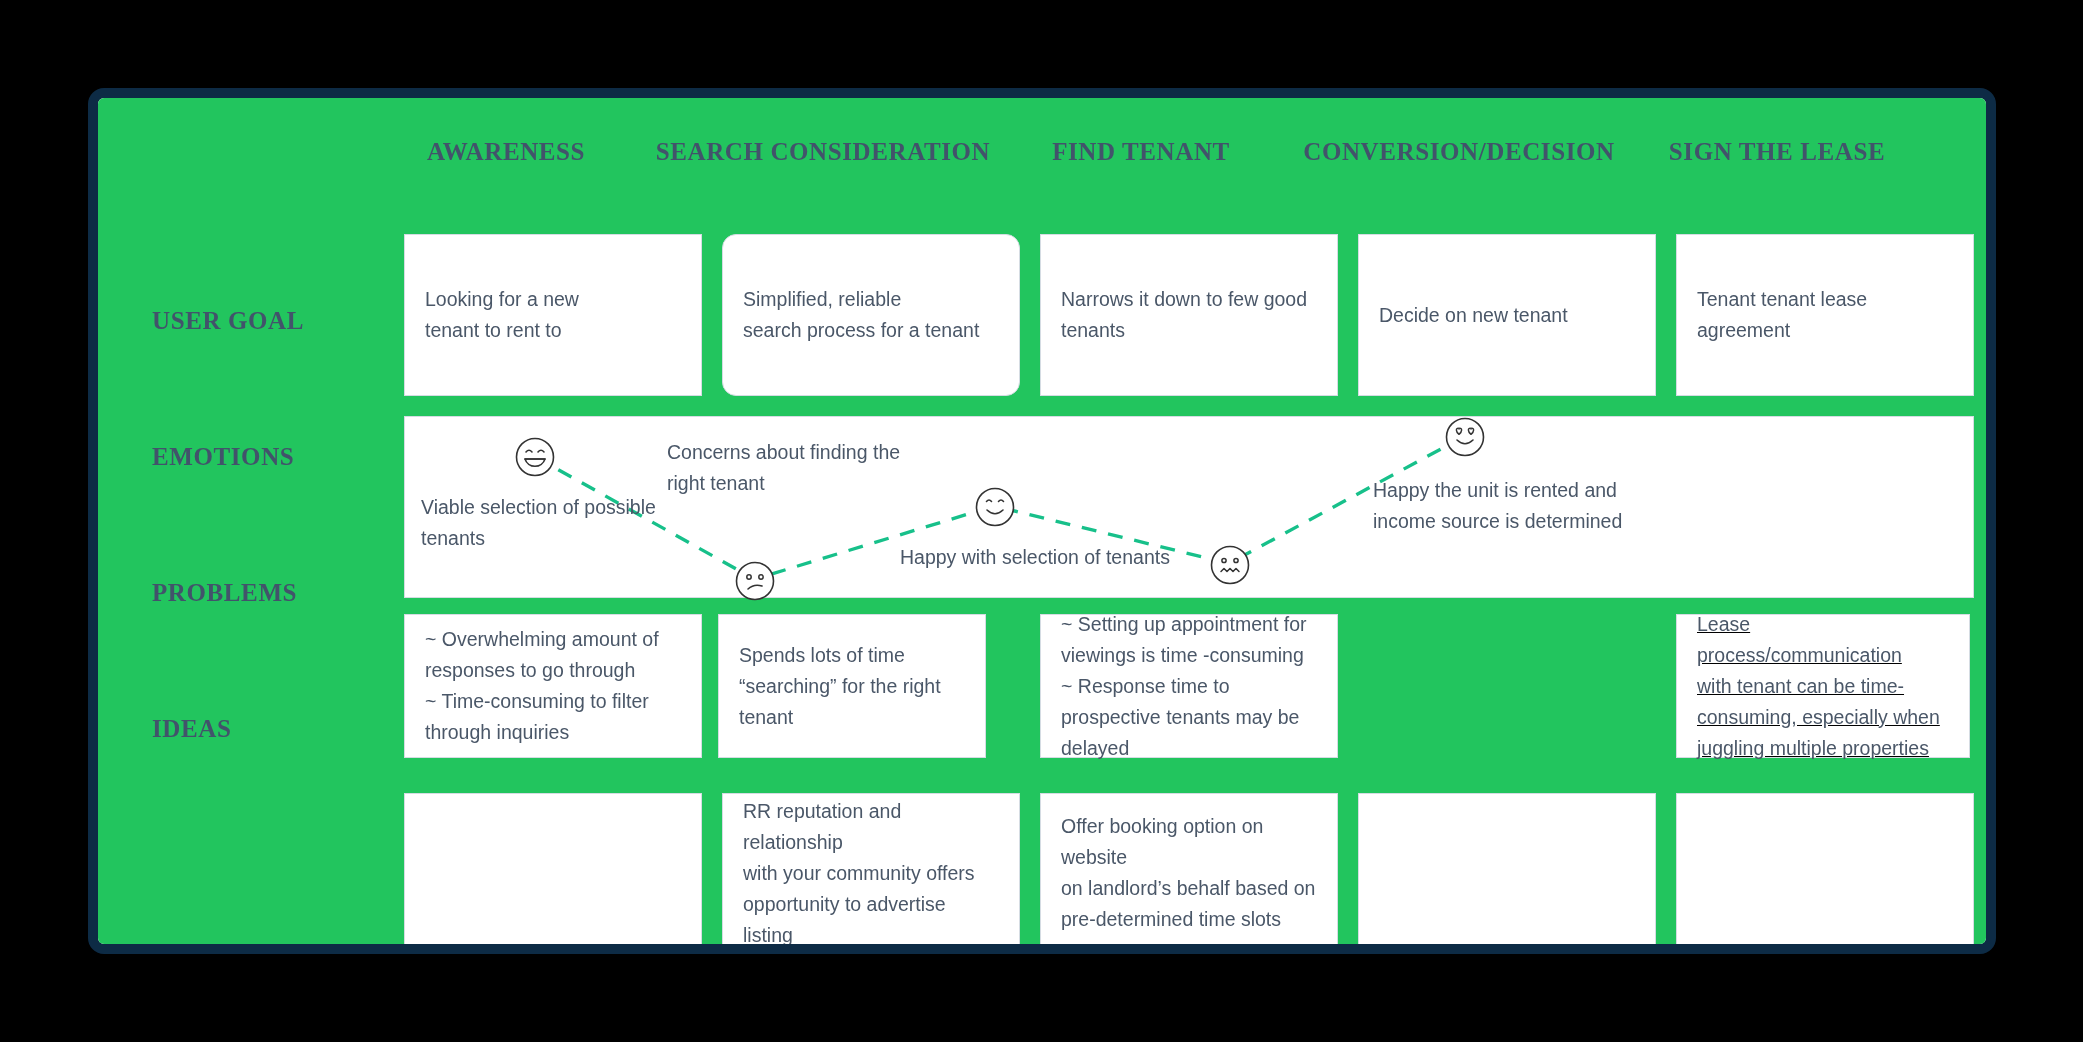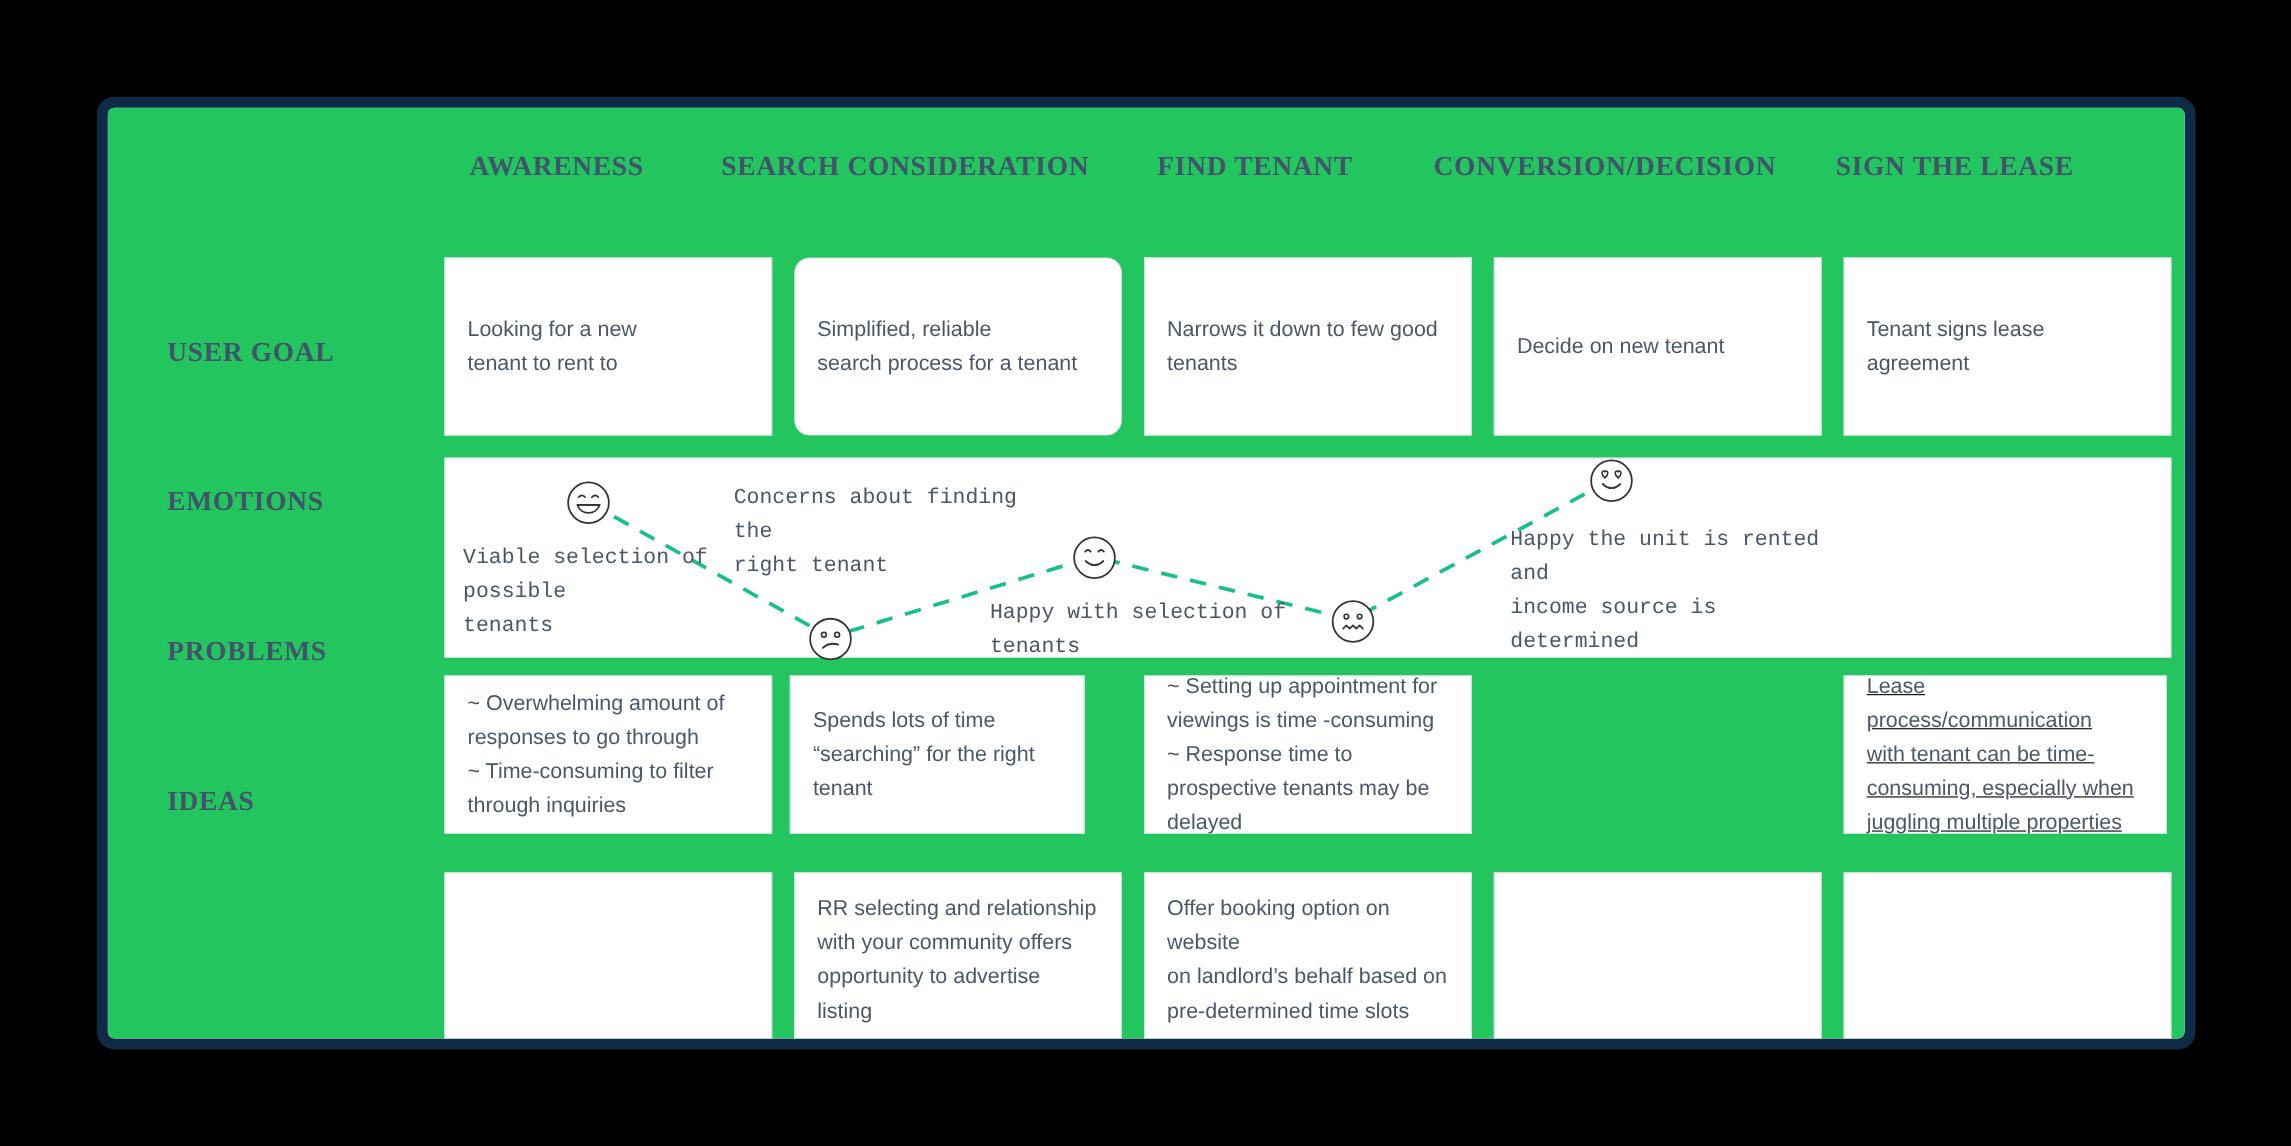--- a/index.html
+++ b/index.html
@@ -83,21 +83,21 @@
 
   
   .emotions-band {
     position: absolute;
     border: 1px solid #d5dce3;
     background: #ffffff;
     overflow: visible;
   }
   .emotion-caption {
     position: absolute;
-    font-family: Liberation Mono, monospace;
+    font-family: Liberation Sans, sans-serif;
     font-size: 19.5px;
     line-height: 31px;
     color: #4a5768;
     white-space: pre-line;
   }
   .emoji-face {
     position: absolute;
     width: 42px;
     height: 42px;
     transform: translate(-50%, -50%);
@@ -139,21 +139,21 @@
 search process for a tenant</div>
       </div>
     <div class="cell goal-cell" style="left:942px;top:136px;width:298px;height:162px;">
         <div class="cell-text">Narrows it down to few good
 tenants</div>
       </div>
     <div class="cell goal-cell" style="left:1260px;top:136px;width:298px;height:162px;">
         <div class="cell-text">Decide on new tenant</div>
       </div>
     <div class="cell goal-cell" style="left:1578px;top:136px;width:298px;height:162px;">
-        <div class="cell-text">Tenant signs lease agreement</div>
+        <div class="cell-text">Tenant tenant lease agreement</div>
       </div>
 
     <div class="emotions-band" style="left:306px;top:318px;width:1570px;height:182px;">
 
       <svg class="emotion-line" viewBox="0 0 1570 182" preserveAspectRatio="none">
         <polyline points="130,40 350,164 590,90 825,148 1060,20" fill="none" stroke="#17c08a" stroke-width="3.4" stroke-dasharray="15,12" stroke-linecap="butt"></polyline>
       </svg>
 
       <div class="emoji-face" style="left:130px;top:40px;">
         <svg viewBox="0 0 42 42">
@@ -232,21 +232,21 @@
         <div class="cell-text">Lease process/communication
 with tenant can be time-
 consuming, especially when
 juggling multiple properties</div>
       </div>
 
     <div class="cell" style="left:306px;top:695px;width:298px;height:160px;">
         <div class="cell-text"></div>
       </div>
     <div class="cell" style="left:624px;top:695px;width:298px;height:160px;">
-        <div class="cell-text">RR selecting and relationship
+        <div class="cell-text">RR reputation and relationship
 with your community offers
 opportunity to advertise listing</div>
       </div>
     <div class="cell" style="left:942px;top:695px;width:298px;height:160px;">
         <div class="cell-text">Offer booking option on website
 on landlord’s behalf based on
 pre-determined time slots</div>
       </div>
     <div class="cell" style="left:1260px;top:695px;width:298px;height:160px;">
         <div class="cell-text"></div>

